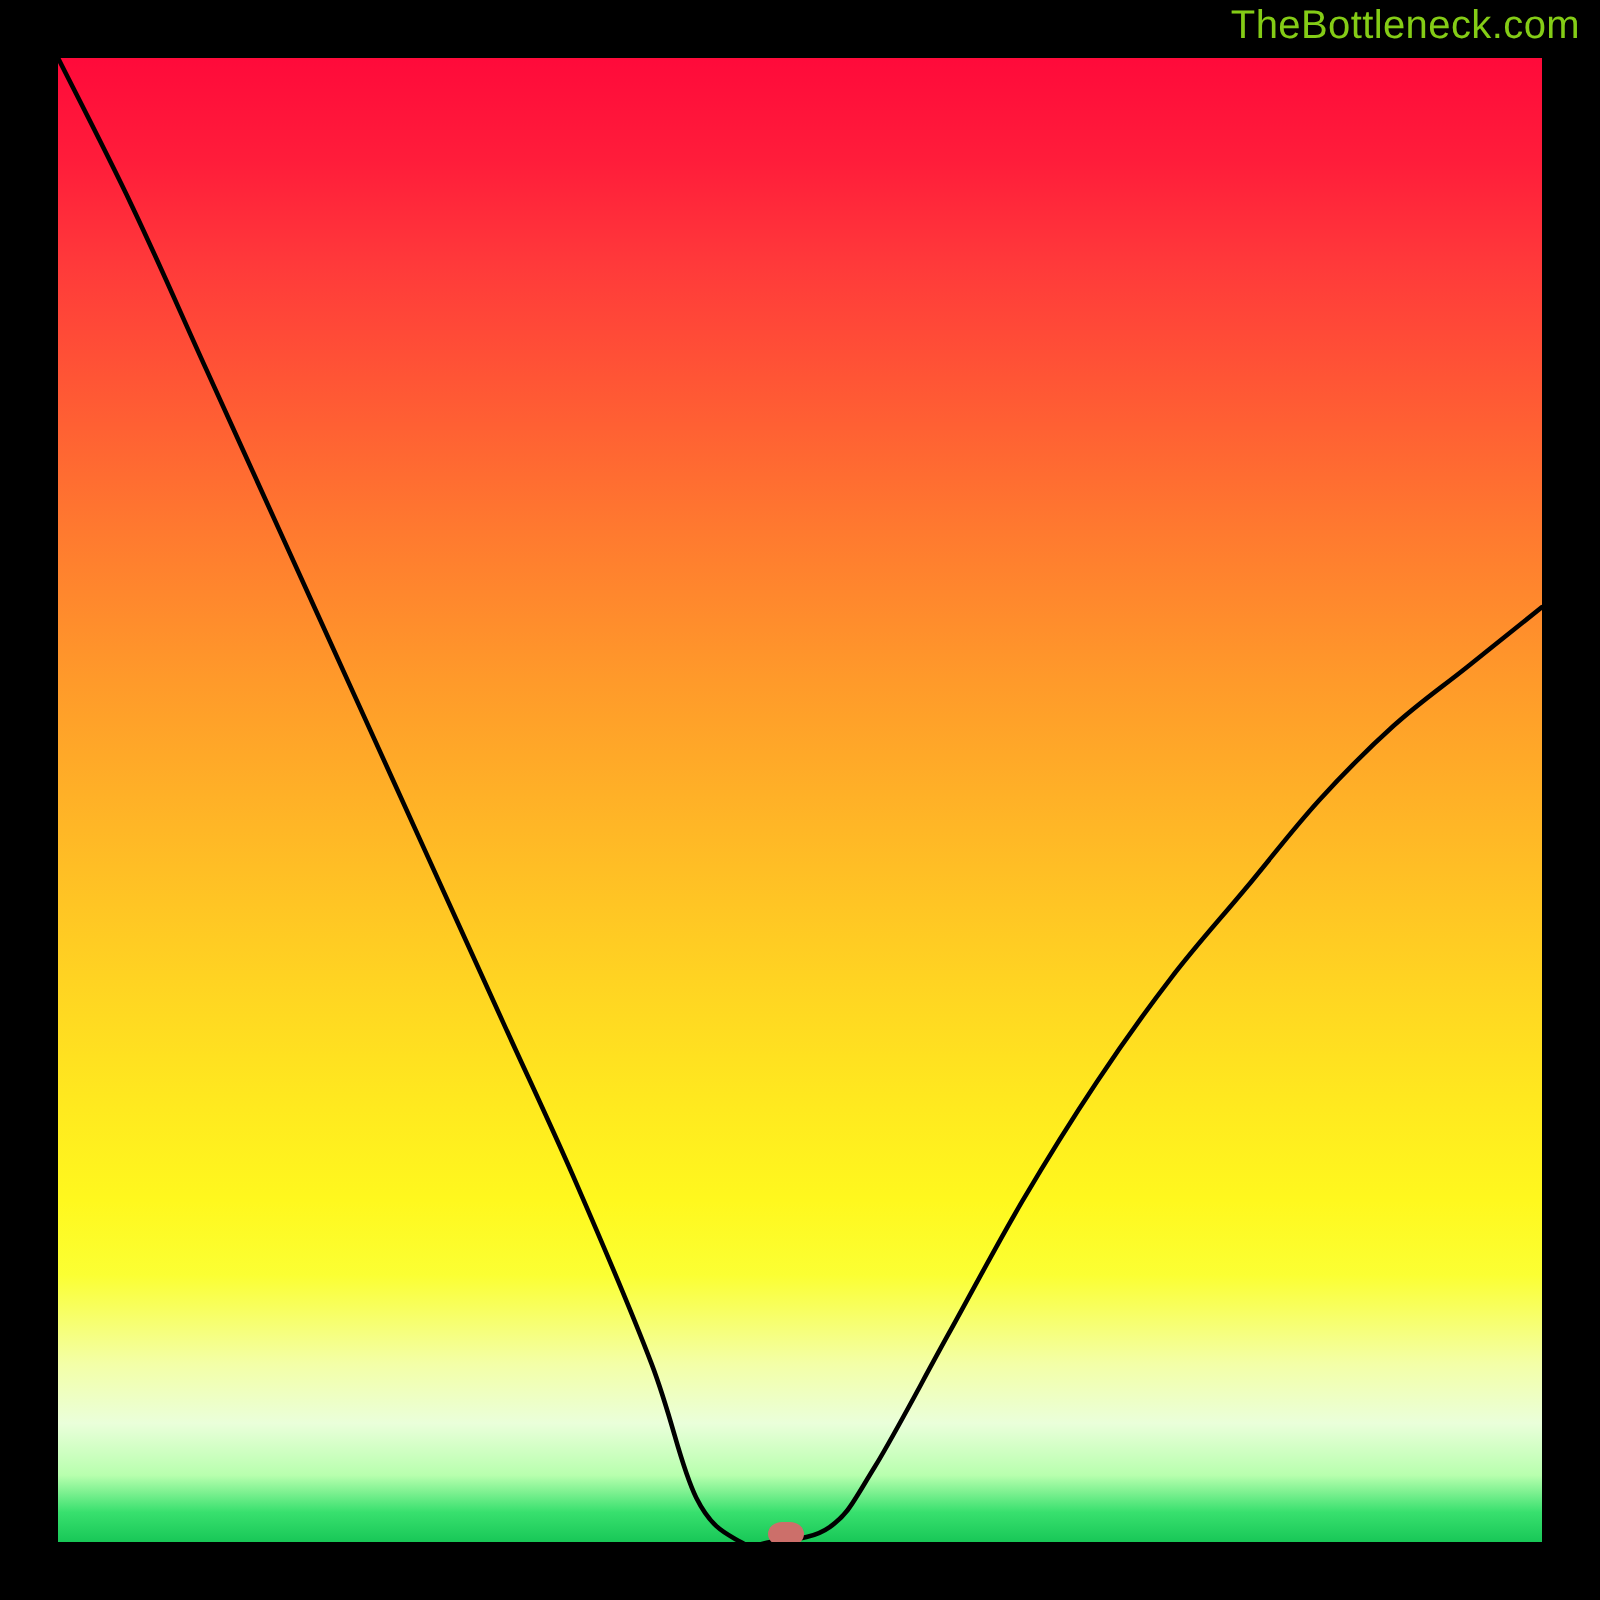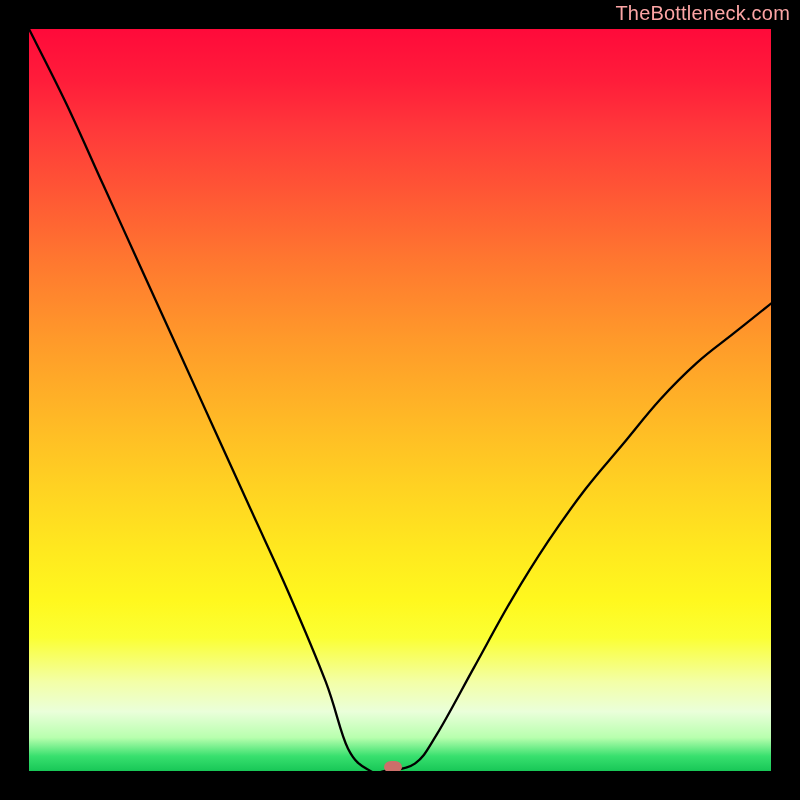--- a/index.html
+++ b/index.html
@@ -14,21 +14,21 @@
   .frame {
     position: relative;
     width: 800px;
     height: 800px;
     background: #000;
   }
   .watermark {
     position: absolute;
     top: 2px;
     right: 10px;
-    color: #fca5a5;
+    color: #84cc16;
     font-size: 20px;
     font-weight: 500;
     letter-spacing: 0.2px;
     z-index: 20;
   }
   .plot-area {
     position: absolute;
     left: 29px;
     top: 29px;
     width: 742px;

